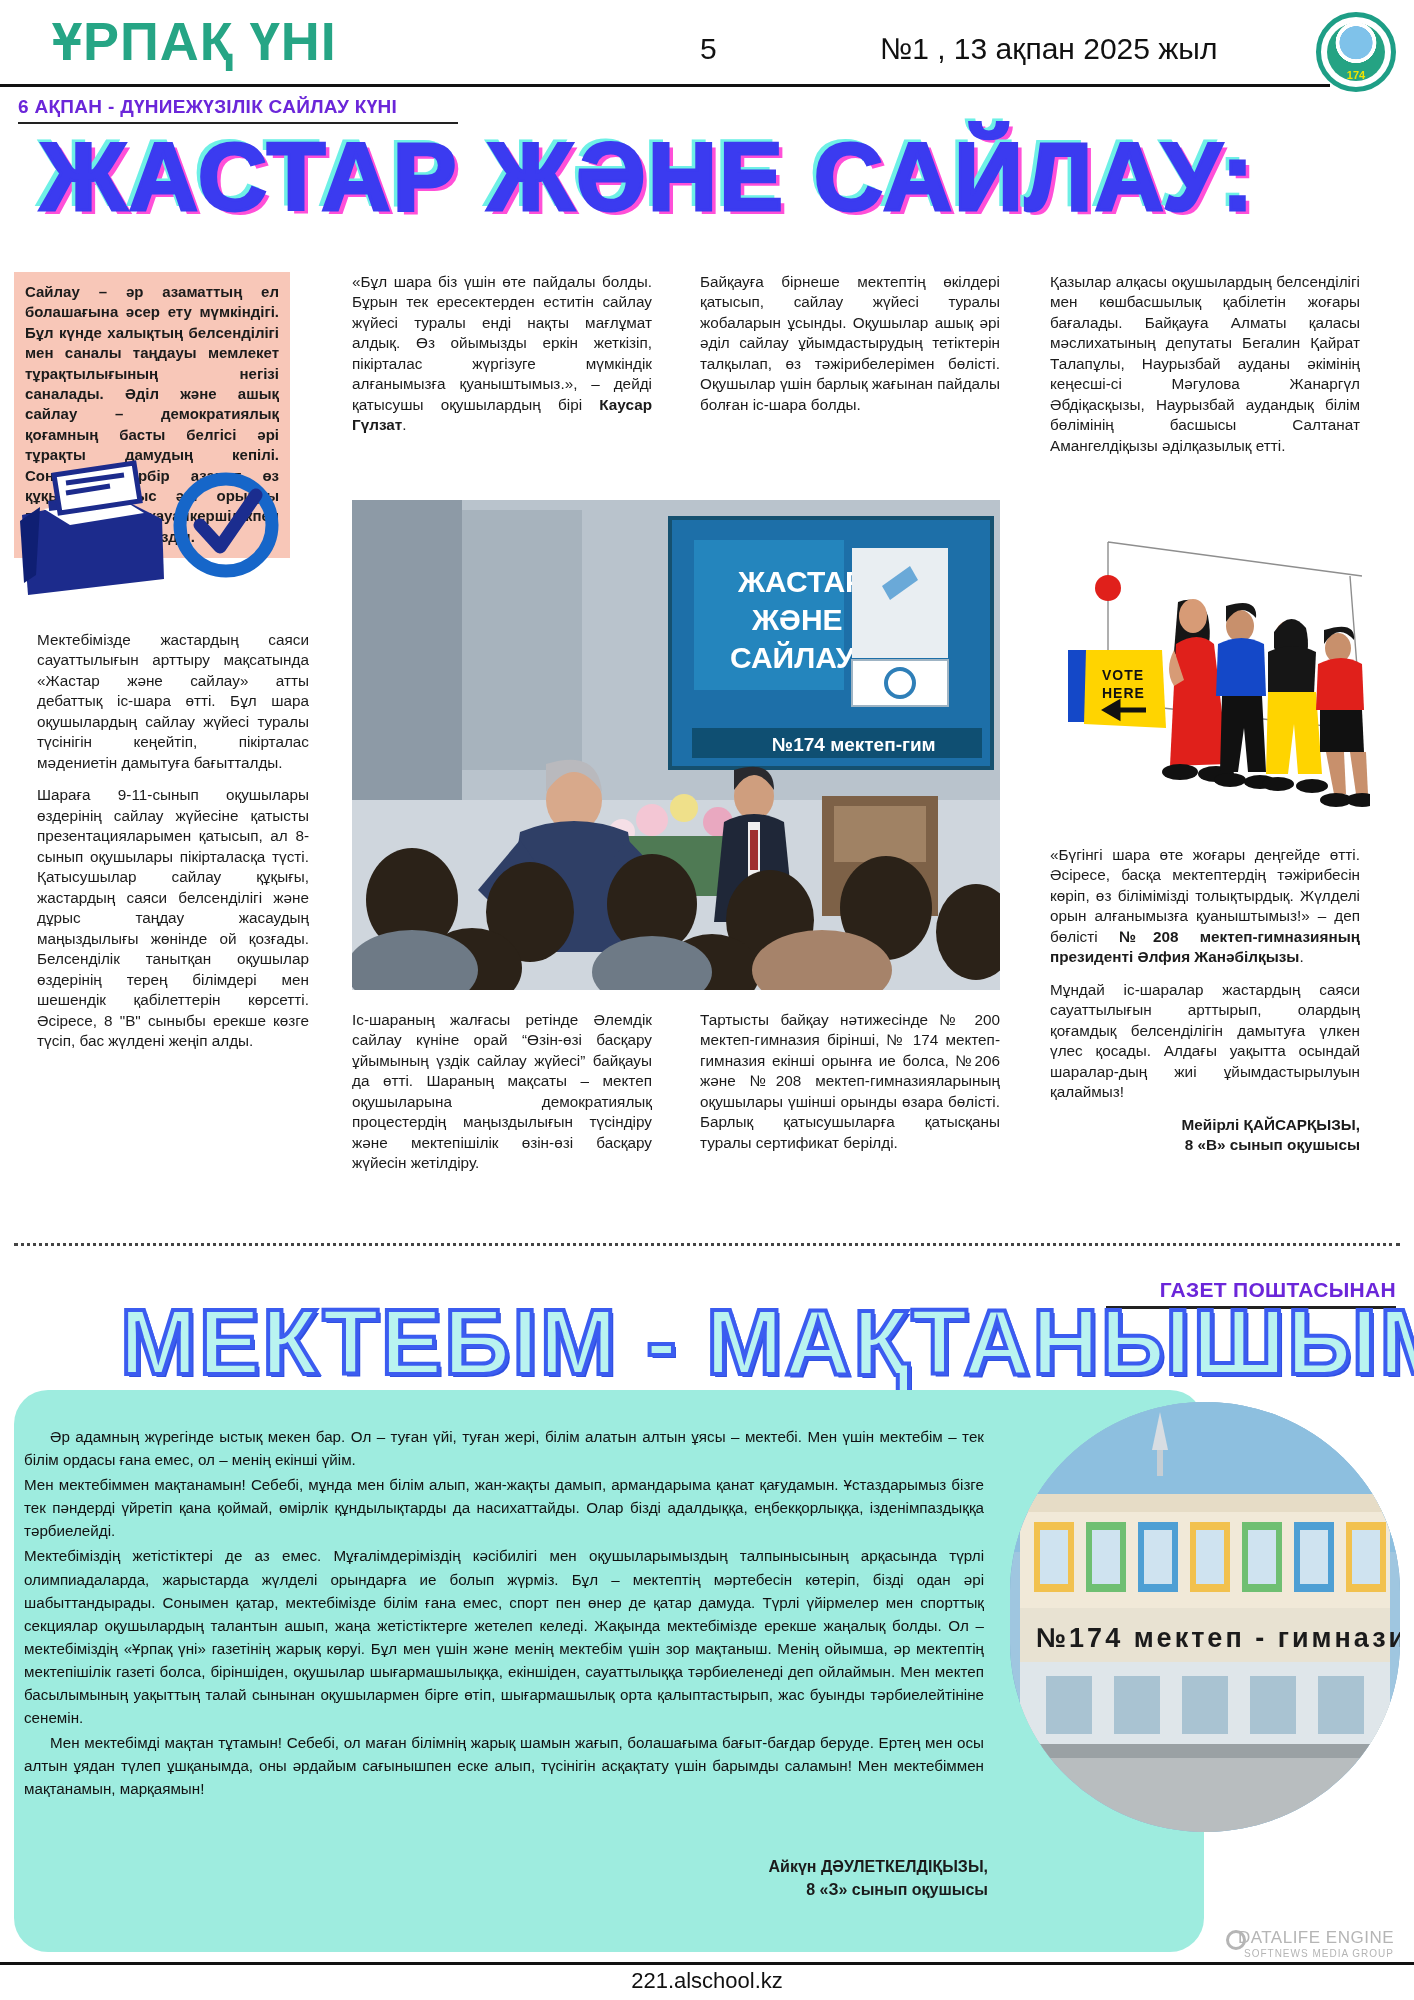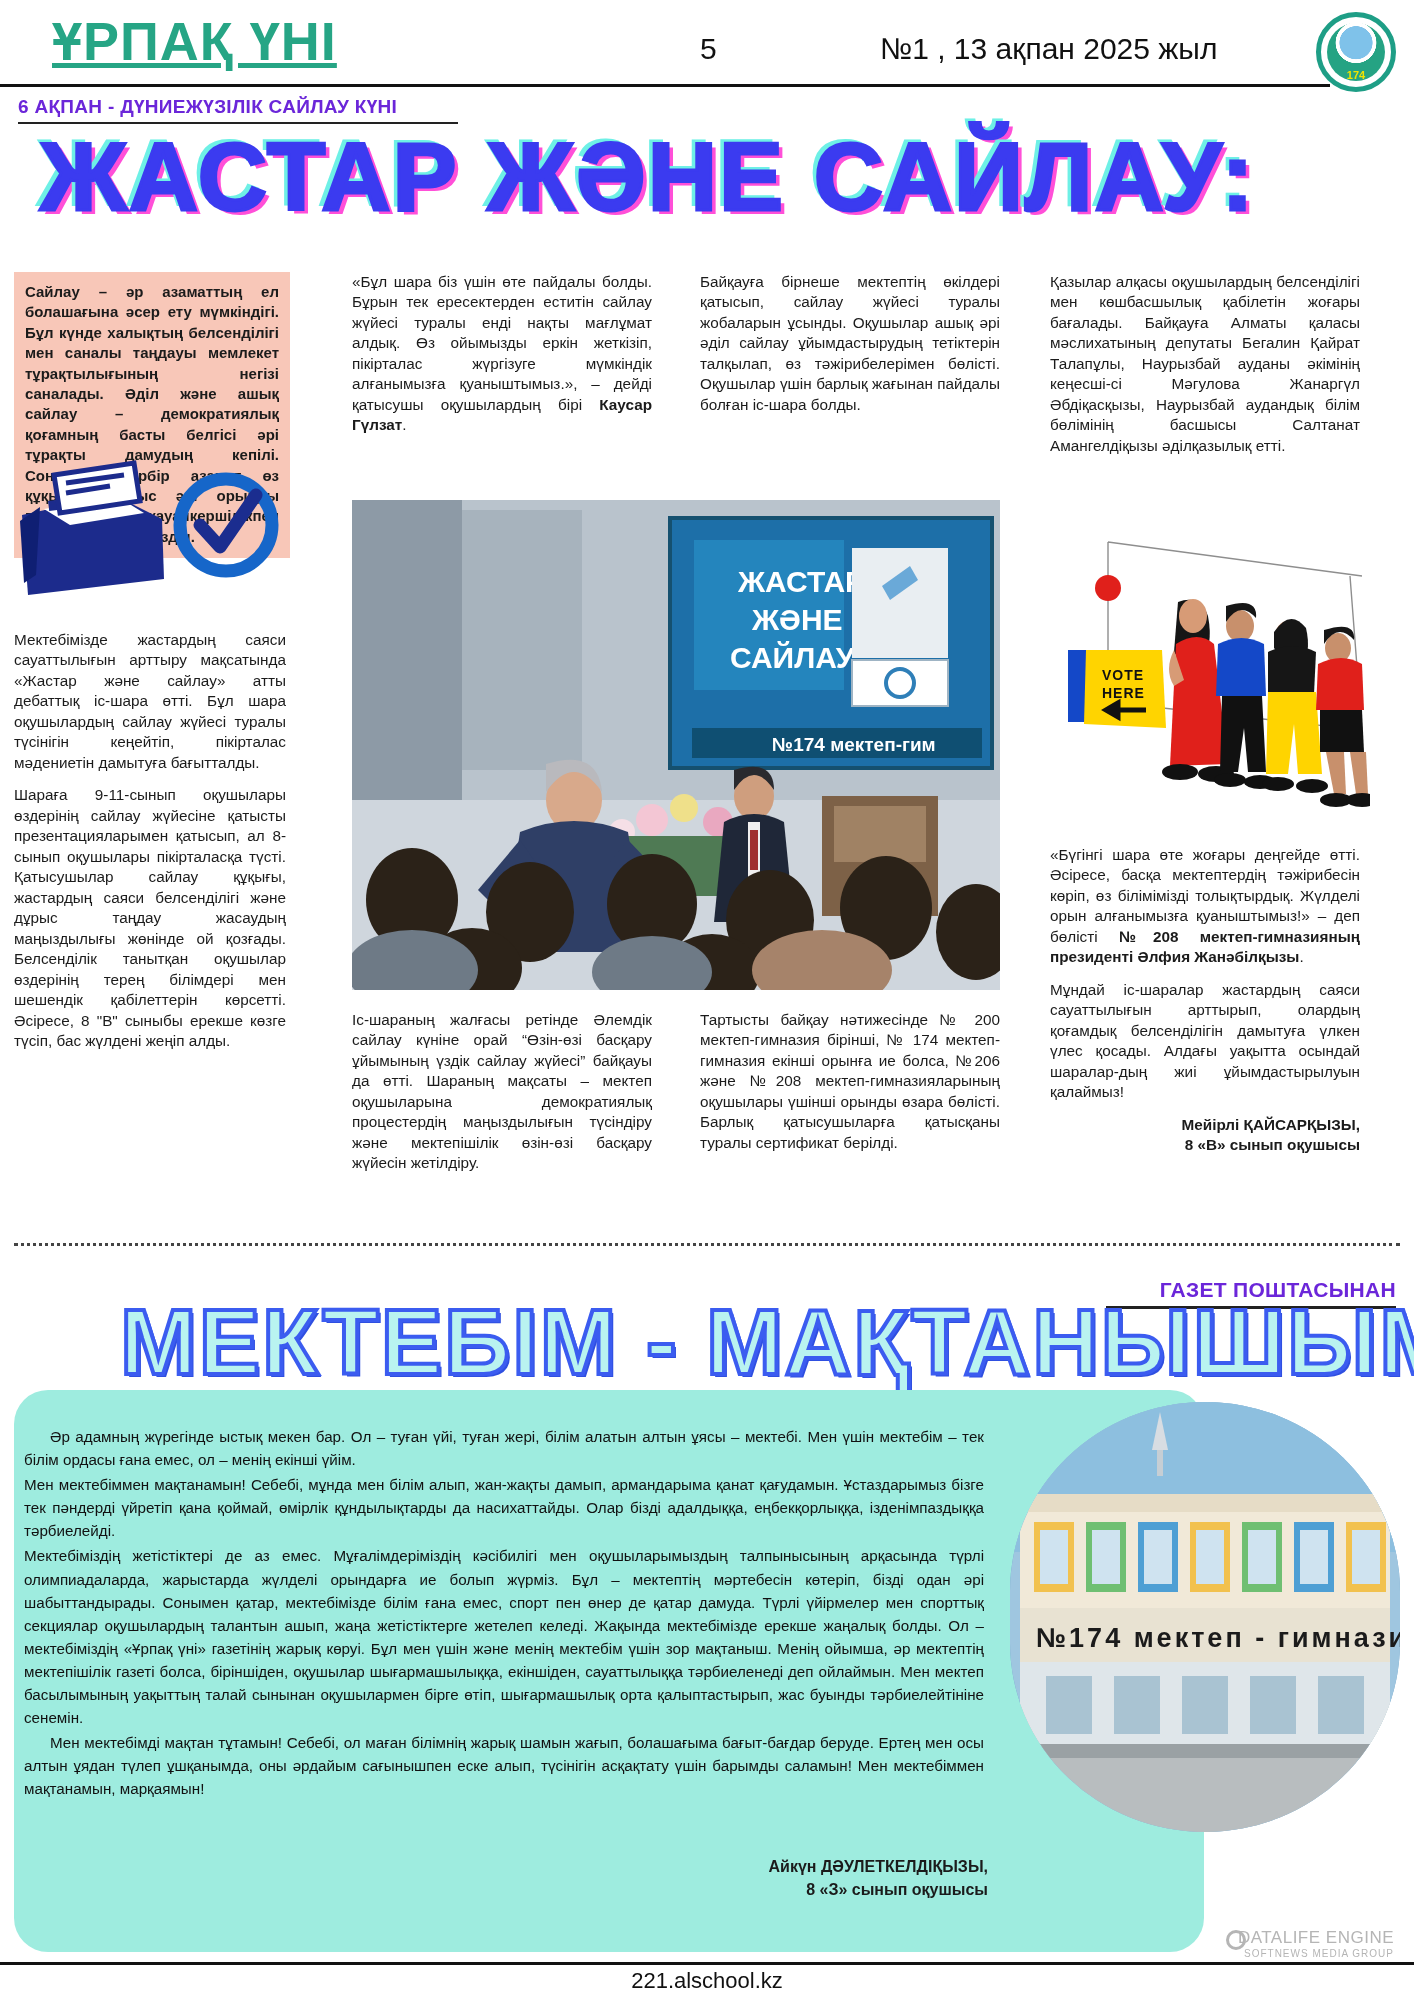--- a/index.html
+++ b/index.html
@@ -8,21 +8,21 @@
     width:1414px; height:2000px; position:relative;
     font-family:"Liberation Sans", sans-serif;
     color:#1b1b1b; overflow:hidden;
   }
 
   
   .masthead { position:absolute; left:0; top:0; width:1414px; height:96px; }
   .mast-title {
     position:absolute; left:52px; top:10px;
     font-size:54px; font-weight:bold; letter-spacing:1px;
-    color:#26a585; font-family:"Liberation Sans", sans-serif;text-decoration:underline;
+    color:#26a585; font-family:"Liberation Sans", sans-serif;
   }
   .mast-page {
     position:absolute; left:700px; top:32px;
     font-size:30px; color:#111;
   }
   .mast-issue {
     position:absolute; left:880px; top:32px;
     font-size:30px; color:#111; white-space:nowrap;
   }
   .mast-rule {
@@ -189,21 +189,21 @@
       <path d="M52 38 L96 31" stroke="#1c2b8c" stroke-width="5"></path>
       <path d="M6 66 L26 52 L22 120 L10 128 Z" fill="#0f1f73"></path>
     </g>
     <g transform="translate(160,18)">
       <circle cx="52" cy="52" r="46" fill="none" stroke="#1666c9" stroke-width="13"></circle>
       <path d="M26 52 L46 74 L82 22" fill="none" stroke="#1b2d8f" stroke-width="13" stroke-linecap="round" stroke-linejoin="round"></path>
     </g>
   </svg>
 </div>
 
-<div class="col c1" style="top:630px;">
+<div class="col c1" style="top:630px;margin-left:23px;">
   <div class="para">Мектебімізде жастардың саяси сауаттылығын арттыру мақсатында «Жастар және сайлау» атты дебаттық іс-шара өтті. Бұл шара оқушылардың сайлау жүйесі туралы түсінігін кеңейтіп, пікірталас мәдениетін дамытуға бағытталды.</div>
   <div class="para">Шараға 9-11-сынып оқушылары өздерінің сайлау жүйесіне қатысты презентацияларымен қатысып, ал 8-сынып оқушылары пікірталасқа түсті. Қатысушылар сайлау құқығы, жастардың саяси белсенділігі және дұрыс таңдау жасаудың маңыздылығы жөнінде ой қозғады. Белсенділік танытқан оқушылар өздерінің терең білімдері мен шешендік қабілеттерін көрсетті. Әсіресе, 8 "В" сыныбы ерекше көзге түсіп, бас жүлдені жеңіп алды.</div>
 </div>
 
 <div class="col c2" style="top:272px;">
   <div class="para"><span>«Бұл шара біз үшін өте пайдалы болды. Бұрын тек ересектерден еститін сайлау жүйесі туралы енді нақты мағлұмат алдық. Өз ойымызды еркін жеткізіп, пікірталас жүргізуге мүмкіндік алғанымызға қуаныштымыз.», – дейді қатысушы оқушылардың бірі </span><b>Каусар Гүлзат</b><span>.</span></div>
 </div>
 
 <div class="col c2" style="top:1010px;">
   <div class="para">Іс-шараның жалғасы ретінде Әлемдік сайлау күніне орай “Өзін-өзі басқару ұйымының үздік сайлау жүйесі” байқауы да өтті. Шараның мақсаты – мектеп оқушыларына демократиялық процестердің маңыздылығын түсіндіру және мектепішілік өзін-өзі басқару жүйесін жетілдіру.</div>

